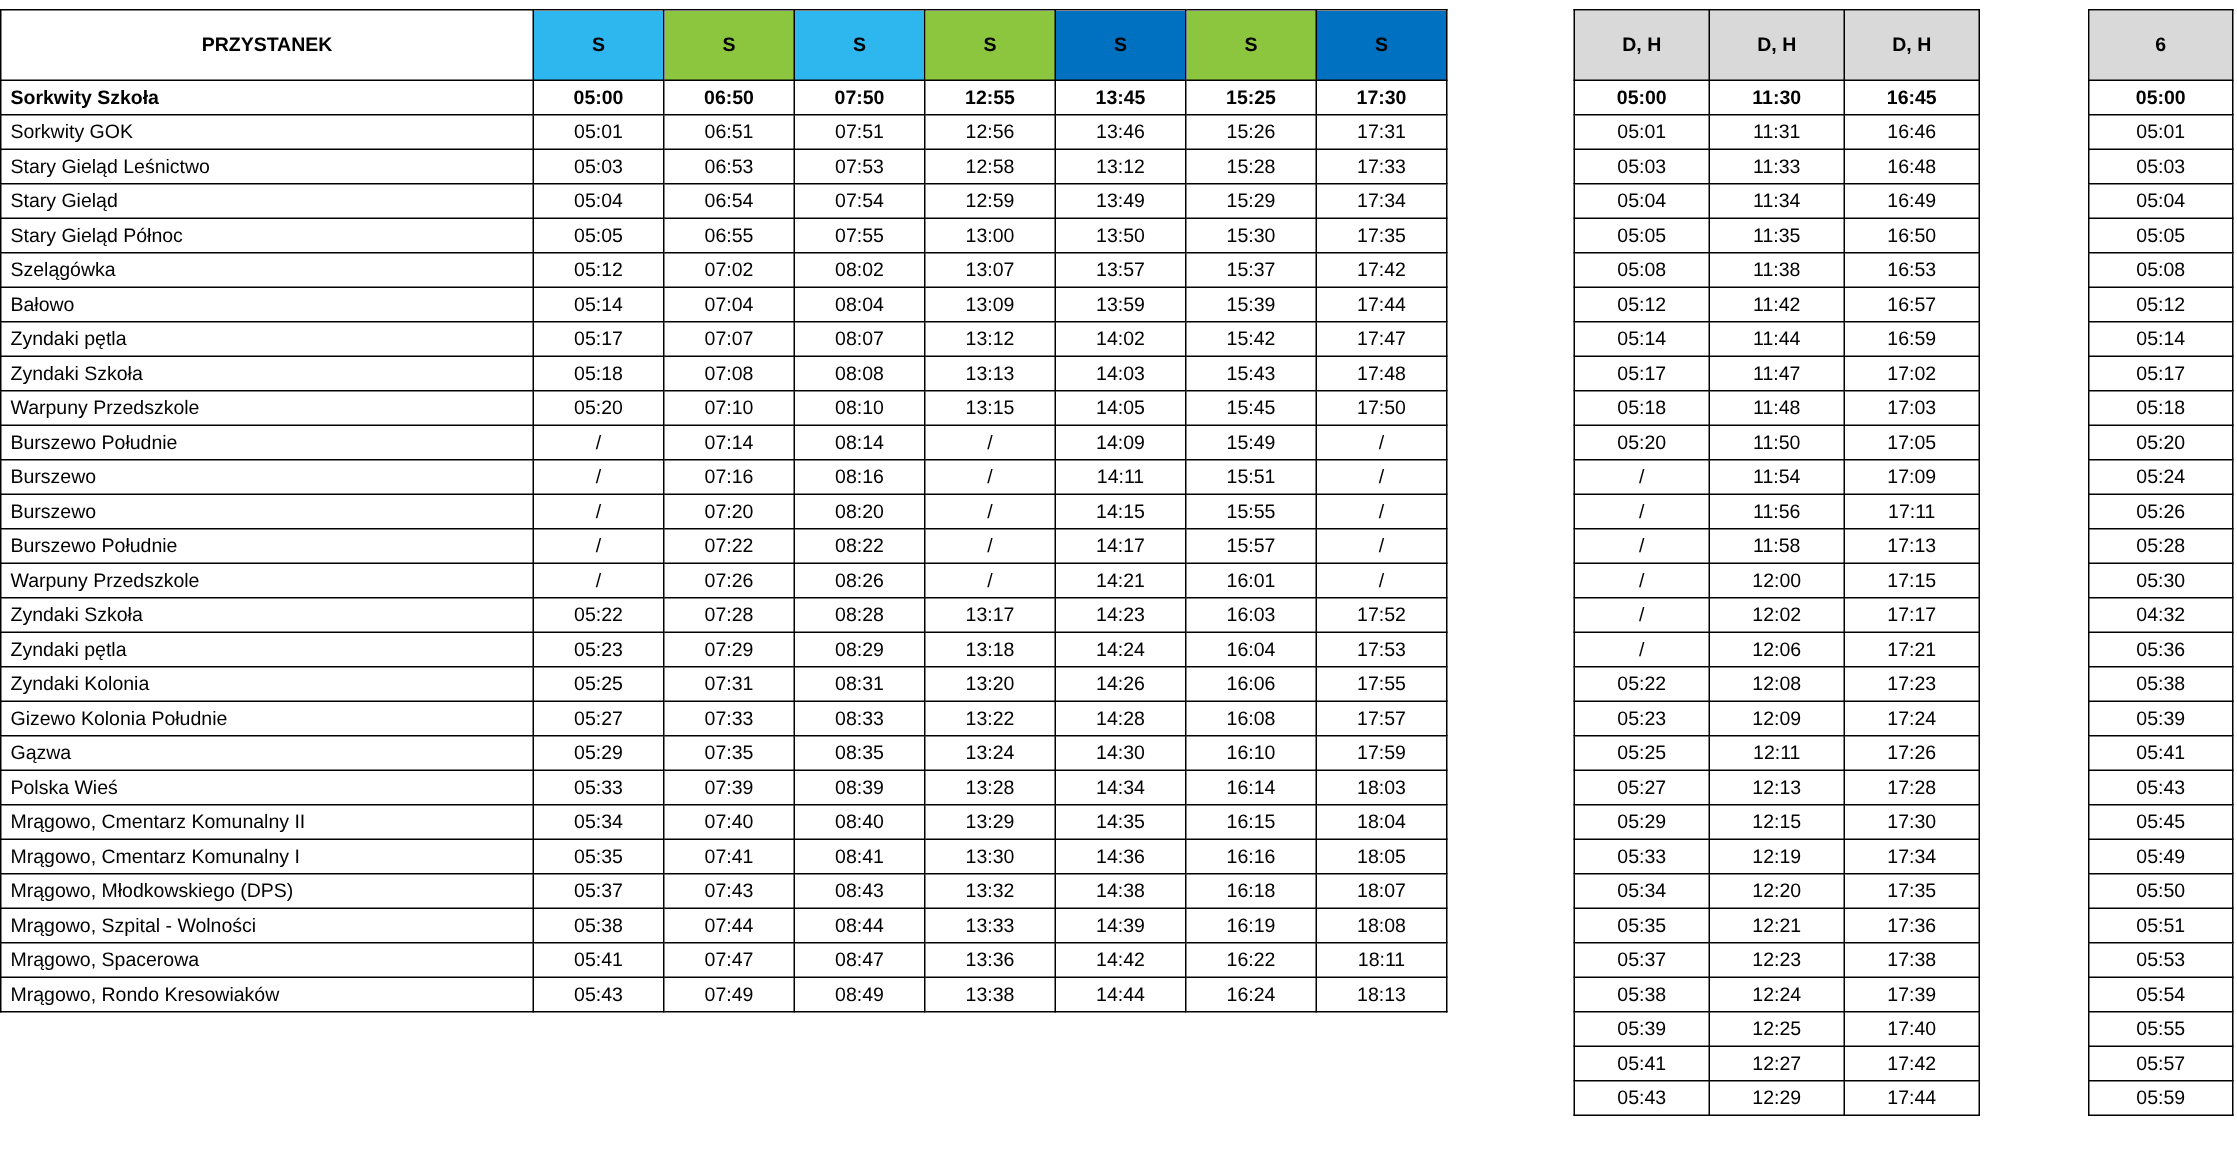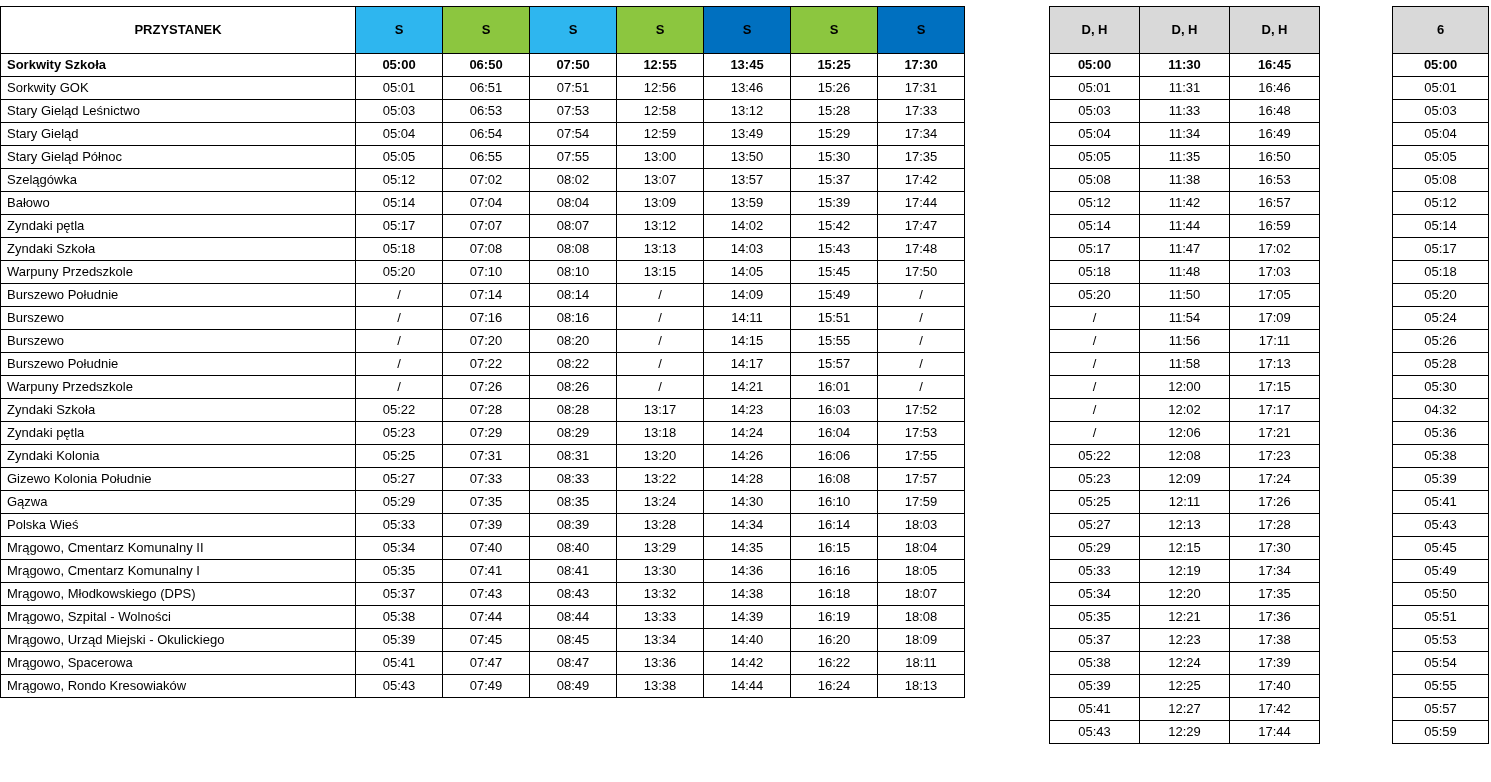--- a/index.html
+++ b/index.html
@@ -339,30 +339,20 @@
             <td class="stop-cell">Mrągowo, Szpital - Wolności</td>
             <td class="time-col">05:38</td>
             <td class="time-col">07:44</td>
             <td class="time-col">08:44</td>
             <td class="time-col">13:33</td>
             <td class="time-col">14:39</td>
             <td class="time-col">16:19</td>
             <td class="time-col">18:08</td>
           </tr>
           <tr>
-            <td class="stop-cell">Mrągowo, Urząd Miejski - Okulickiego</td>
-            <td class="time-col">05:39</td>
-            <td class="time-col">07:45</td>
-            <td class="time-col">08:45</td>
-            <td class="time-col">13:34</td>
-            <td class="time-col">14:40</td>
-            <td class="time-col">16:20</td>
-            <td class="time-col">18:09</td>
-          </tr>
-          <tr>
             <td class="stop-cell">Mrągowo, Spacerowa</td>
             <td class="time-col">05:41</td>
             <td class="time-col">07:47</td>
             <td class="time-col">08:47</td>
             <td class="time-col">13:36</td>
             <td class="time-col">14:42</td>
             <td class="time-col">16:22</td>
             <td class="time-col">18:11</td>
           </tr>
           <tr>

